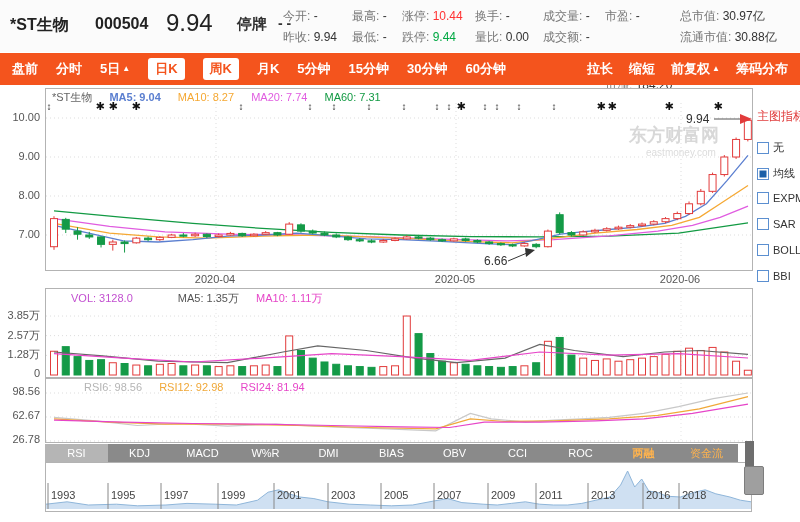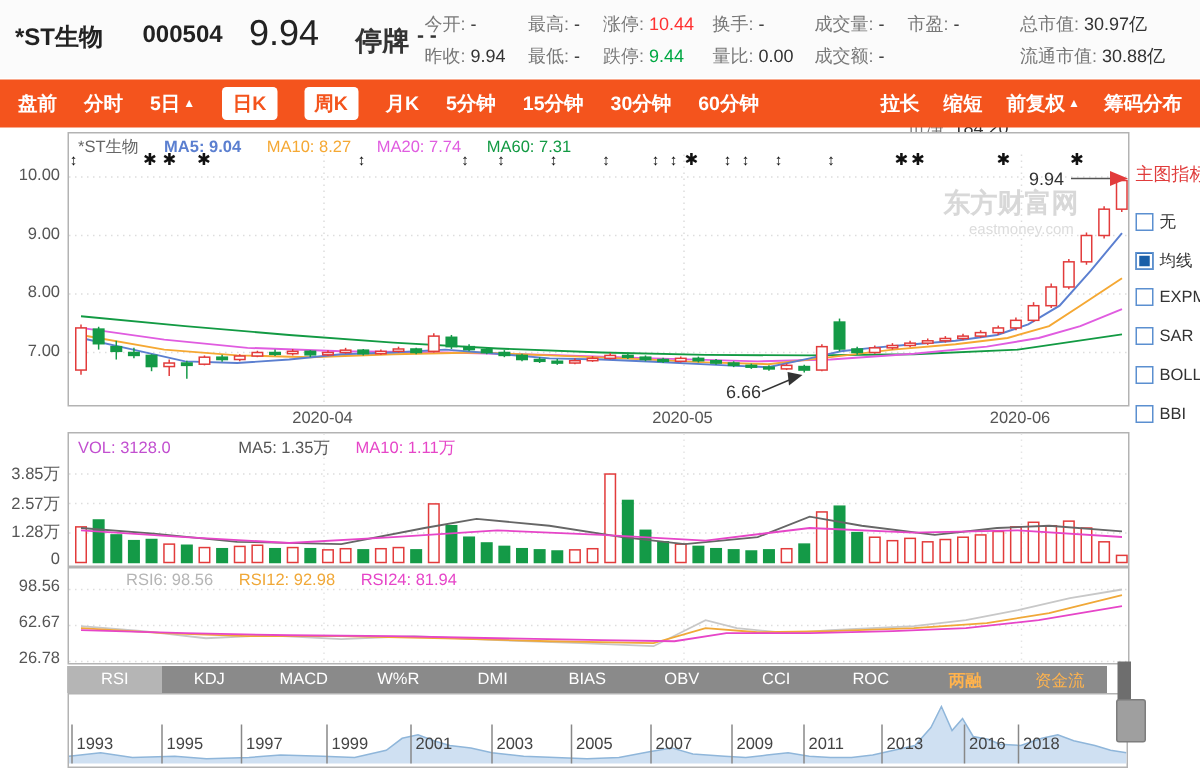--- a/index.html
+++ b/index.html
@@ -4,21 +4,21 @@
 <style>
   html,body{margin:0;padding:0;background:#fff;}
   body{width:800px;height:522px;font-family:"Liberation Sans","DejaVu Sans",sans-serif;overflow:hidden;}
   #screen{position:relative;width:800px;height:522px;background:#fff;}
 
   
   #quote-bar{position:absolute;left:0;top:0;width:800px;height:52px;background:#fbfbfb;}
   #q-name{position:absolute;left:10px;top:15px;font-size:16px;font-weight:bold;color:#222;}
   #q-code{position:absolute;left:95px;top:15px;font-size:16px;font-weight:bold;color:#222;}
   #q-price{position:absolute;left:166px;top:9px;font-size:24px;color:#222;}
-  #q-status{position:absolute;left:237px;top:15px;font-size:18px;font-weight:bold;color:#333;}
+  #q-status{position:absolute;left:237px;top:15px;font-size:15px;font-weight:bold;color:#333;}
   #q-status-extra{position:absolute;left:278px;top:15px;font-size:14px;font-weight:bold;color:#333;}
   .qfield{position:absolute;font-size:12px;white-space:nowrap;}
   .qlbl{color:#777;}
   .qval{color:#333;}
 
   
   #toolbar{position:absolute;left:0;top:53px;width:800px;height:32px;display:flex;align-items:center;justify-content:space-between;padding:0 12px;box-sizing:border-box;}
   #toolbar-left,#toolbar-right{display:flex;align-items:center;gap:18px;}
   #toolbar-right{gap:16px;}
   .titem{color:#fff;font-size:13px;font-weight:bold;cursor:pointer;white-space:nowrap;}
@@ -360,21 +360,21 @@
           <rect x="663.06" y="58.424" width="7" height="27.576" fill="#fff" stroke="#e23b3b"></rect>
           <rect x="674.8199999999999" y="63.019999999999996" width="7" height="22.980000000000004" fill="#fff" stroke="#e23b3b"></rect>
           <rect x="686.58" y="72.212" width="7" height="13.787999999999997" fill="#fff" stroke="#e23b3b"></rect>
           <rect x="698.34" y="81.2508" width="7" height="4.749200000000002" fill="#fff" stroke="#e23b3b"></rect>
         </g>
         <path d="M8.0,63.0 L56.6,66.8 L112.1,72.2 L181.5,73.7 L237.0,63.0 L271.7,56.9 L320.3,61.5 L368.9,69.1 L410.5,73.7 L459.1,69.1 L493.8,55.4 L528.5,61.5 L577.1,67.6 L618.7,63.0 L653.4,61.5 L702.0,65.3" fill="none" stroke="#666666" stroke-width="1.2"></path>
         <path d="M8.0,64.6 L77.4,69.1 L146.8,73.0 L216.2,69.1 L285.6,64.6 L355.0,67.6 L424.4,71.4 L493.8,63.0 L563.2,66.1 L632.6,64.6 L702.0,69.0" fill="none" stroke="#e645c8" stroke-width="1.2"></path>
       </svg>
   </div>
   <div id="vol-legend" class="legend">
-    <span id="lg-vol" style="color: rgb(194, 79, 208);">VOL: 3128.0</span>
+    <span id="lg-vol" style="color: rgb(194, 79, 208); margin-left: 19px;">VOL: 3128.0</span>
     <span id="lg-vma5" style="color: rgb(85, 85, 85); margin-left: 28px;">MA5: 1.35万</span>
     <span id="lg-vma10" style="color: rgb(230, 69, 200);">MA10: 1.11万</span>
   </div>
 
   <div id="rsi-pane" class="pane">
     <svg id="rsi-svg" width="706" height="63">
         <g>
           <line x1="0" y1="14" x2="706" y2="14" stroke="#ddd" stroke-dasharray="1 3"></line>
           <line x1="0" y1="37.999643" x2="706" y2="37.999643" stroke="#ddd" stroke-dasharray="1 3"></line>
           <line x1="0" y1="61.999286" x2="706" y2="61.999286" stroke="#ddd" stroke-dasharray="1 3"></line>

